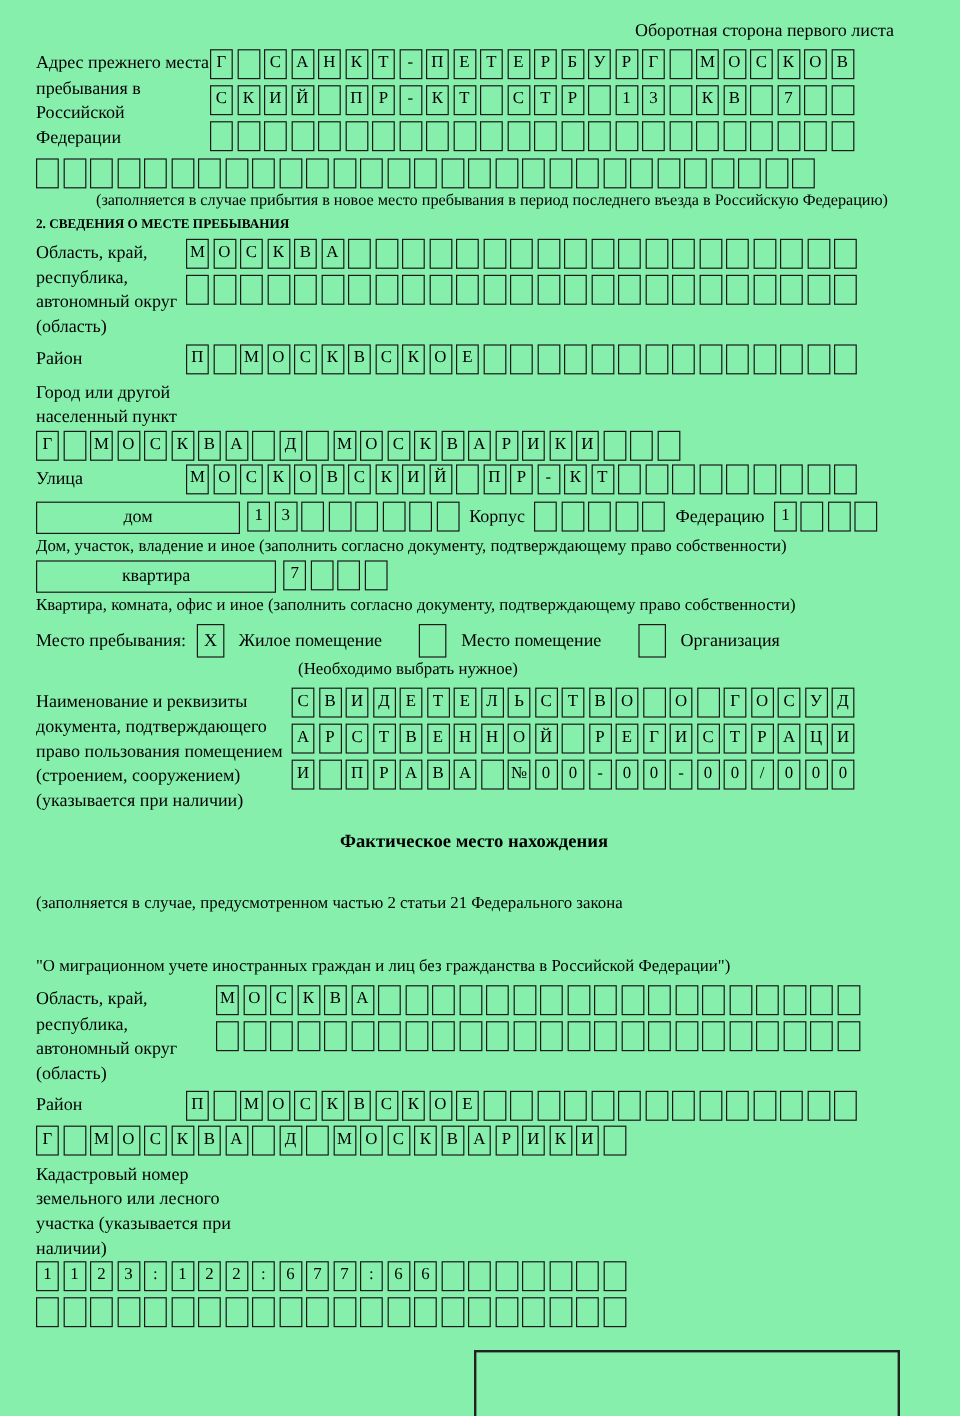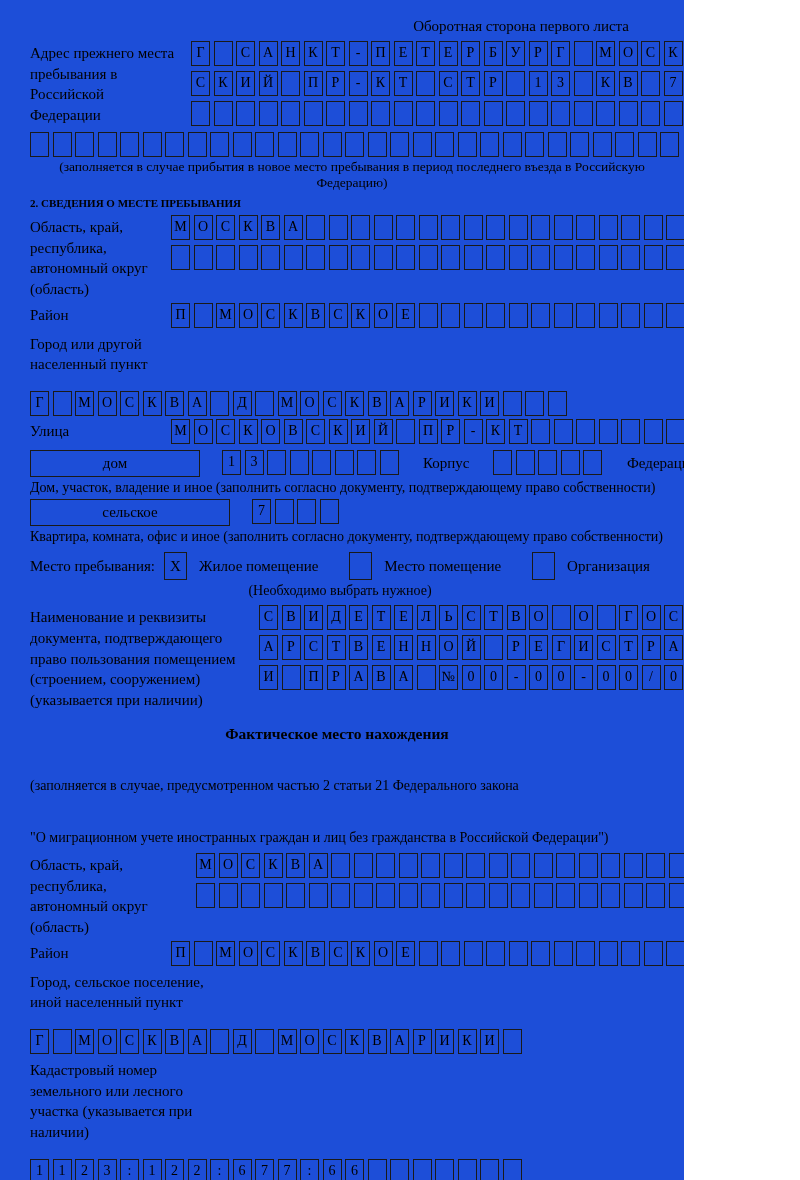--- a/index.html
+++ b/index.html
@@ -1,21 +1,21 @@
 <!DOCTYPE html>
 <html><head>
 <meta charset="utf-8">
 <style>
   * { box-sizing: border-box; margin: 0; padding: 0; }
   html, body { background: #fff; }
   .page {
-    width: 684px; height: 1180px;
+    width: 800px; height: 1180px;
     padding: 10px 10px 0 30px;
     font-family: "Liberation Serif", "DejaVu Serif", serif;
-    color: #000; background: #1d4ed8;
+    color: #000; background: #86efac;
     overflow: hidden; position: relative;
   }
   .corner { text-align: right; padding-right: 45px; font-size: 15px; margin-top: 8px; }
 
   .frow { display: flex; align-items: flex-start; }
   .flabel { font-size: 15px; line-height: 1.38; flex: 0 0 auto; padding-top: 2px; }
   .w125 { width: 125px; } .w145 { width: 145px; } .w150 { width: 150px; }
   .w155 { width: 155px; } .w190 { width: 192px; } .w213 { width: 213px; }
   .rows { display: flex; flex-direction: column; }
   .rows .cells { margin-bottom: 5px; }
@@ -24,21 +24,21 @@
     flex: 0 0 auto; width: 19px; height: 25px; margin-right: 3.5px;
     border: 1.6px solid #1a1a1a; text-align: center;
     font-size: 14px; line-height: 22px;
   }
   .fullrow { margin-top: 1px; }
   .note { font-size: 13.5px; text-align: center; margin-top: 2px; }
   .note-left { font-size: 14px; text-align: left; margin: 3px 0; }
   .h2 { font-weight: bold; text-align: left; font-size: 11px; margin: 6px 30px 6px 0; }
   .h3 { font-weight: bold; text-align: center; font-size: 15.5px; margin: 14px 30px 4px 0; }
 
-  .block { margin-top: 3px; gap: 16px; }
+  .block { margin-top: 3px; }
   .widebox {
     flex: 0 0 auto; height: 27px; border: 1.6px solid #1a1a1a;
     text-align: center; font-size: 15px; line-height: 24px; margin-right: 6px;
   }
   .wb170 { width: 170px; } .wb200 { width: 200px; }
   .inlinelabel { font-size: 15px; line-height: 27px; padding: 0 8px 0 5px; text-align: right; }
 
   .stayrow { align-items: center; margin-top: 7px; }
   .stayrow .flabel-inline { font-size: 15px; }
   .checkbox {
@@ -362,21 +362,21 @@
     <div class="cells">
         <span class="cell">1</span>
         <span class="cell"></span>
         <span class="cell"></span>
         <span class="cell"></span>
       </div>
   </div>
   <div class="note-left">Дом, участок, владение и иное (заполнить согласно документу, подтверждающему право собственности)</div>
 
   <div class="frow block">
-    <div class="widebox wb200">сельское</div>
+    <div class="widebox wb200">квартира</div>
     <div class="cells">
         <span class="cell">7</span>
         <span class="cell"></span>
         <span class="cell"></span>
         <span class="cell"></span>
       </div>
   </div>
   <div class="note-left">Квартира, комната, офис и иное (заполнить согласно документу, подтверждающему право собственности)</div>
 
   <div class="frow stayrow">
@@ -552,21 +552,20 @@
         <span class="cell"></span>
         <span class="cell"></span>
         <span class="cell"></span>
         <span class="cell"></span>
         <span class="cell"></span>
         <span class="cell"></span>
       </div>
   </div>
 
   <div class="frow block mt4">
-    <div class="flabel w190">Город, сельское поселение, иной населенный пункт</div>
     <div class="cells">
         <span class="cell">Г</span>
         <span class="cell"></span>
         <span class="cell">М</span>
         <span class="cell">О</span>
         <span class="cell">С</span>
         <span class="cell">К</span>
         <span class="cell">В</span>
         <span class="cell">А</span>
         <span class="cell"></span>

